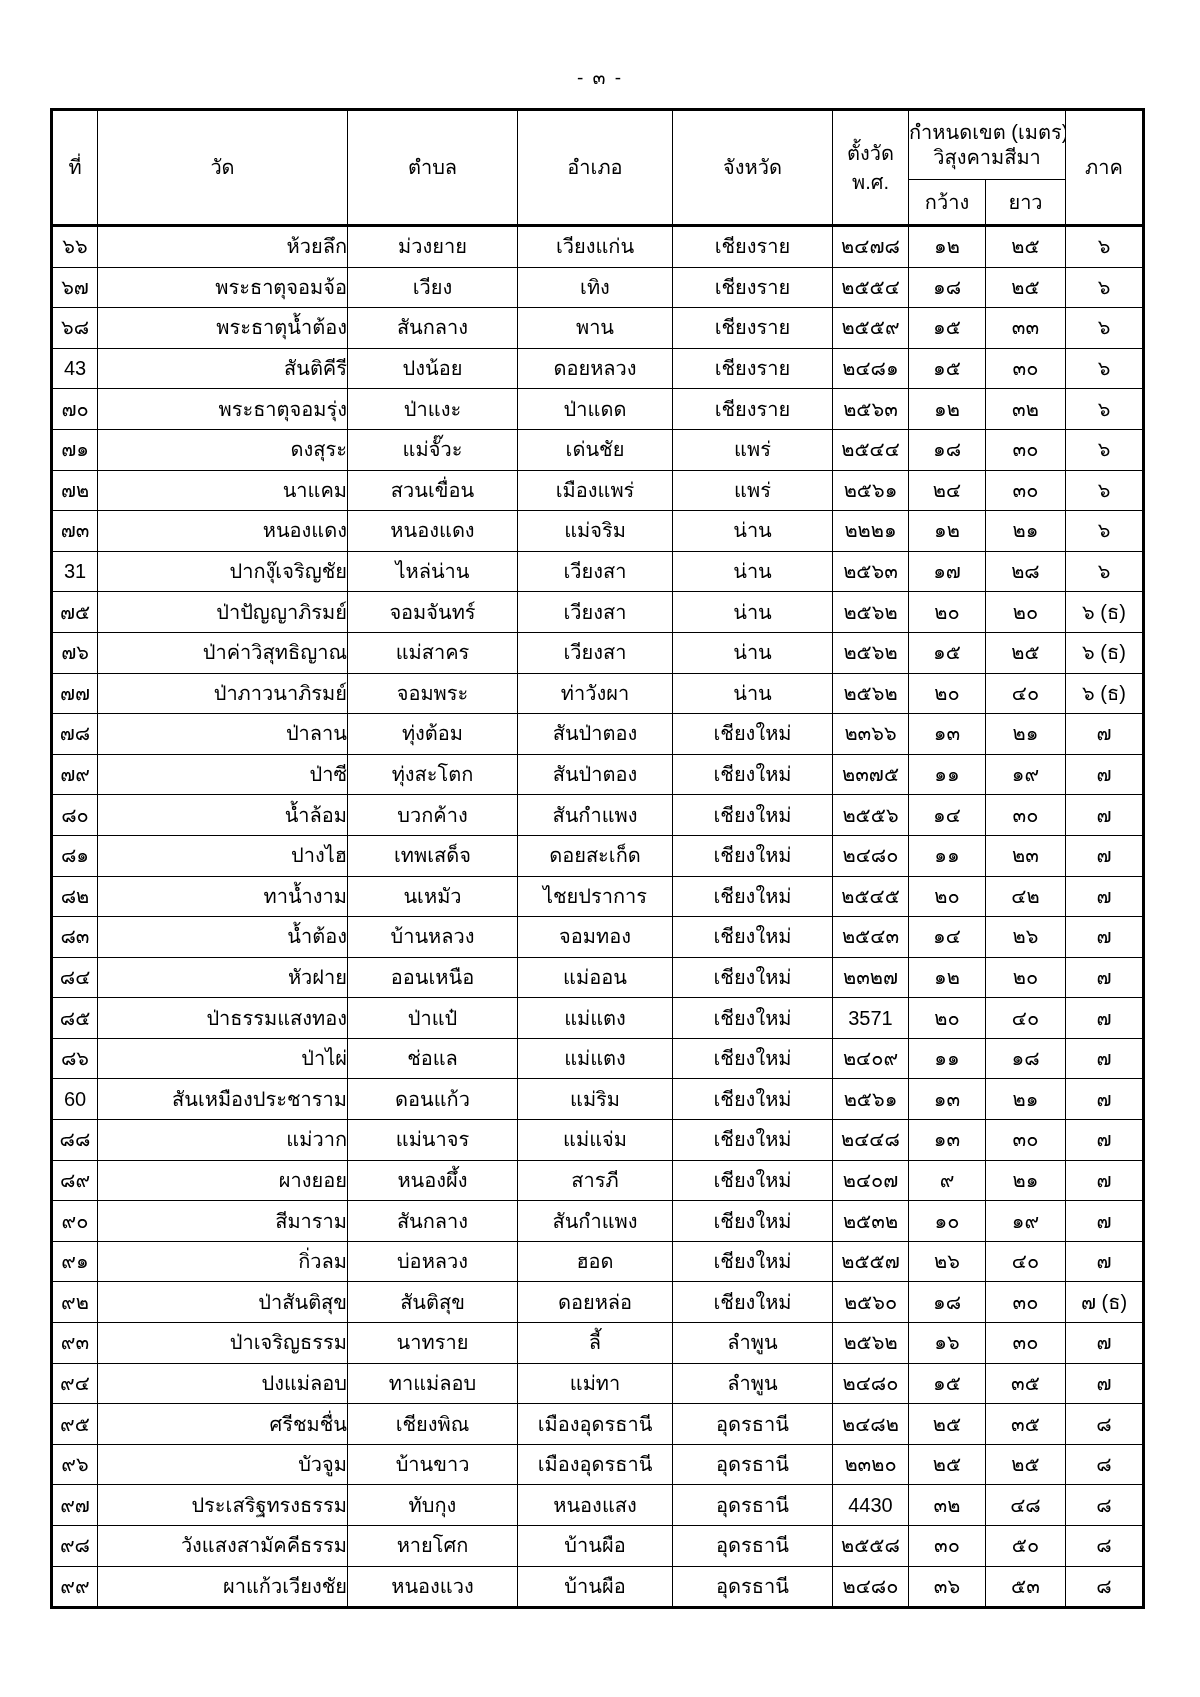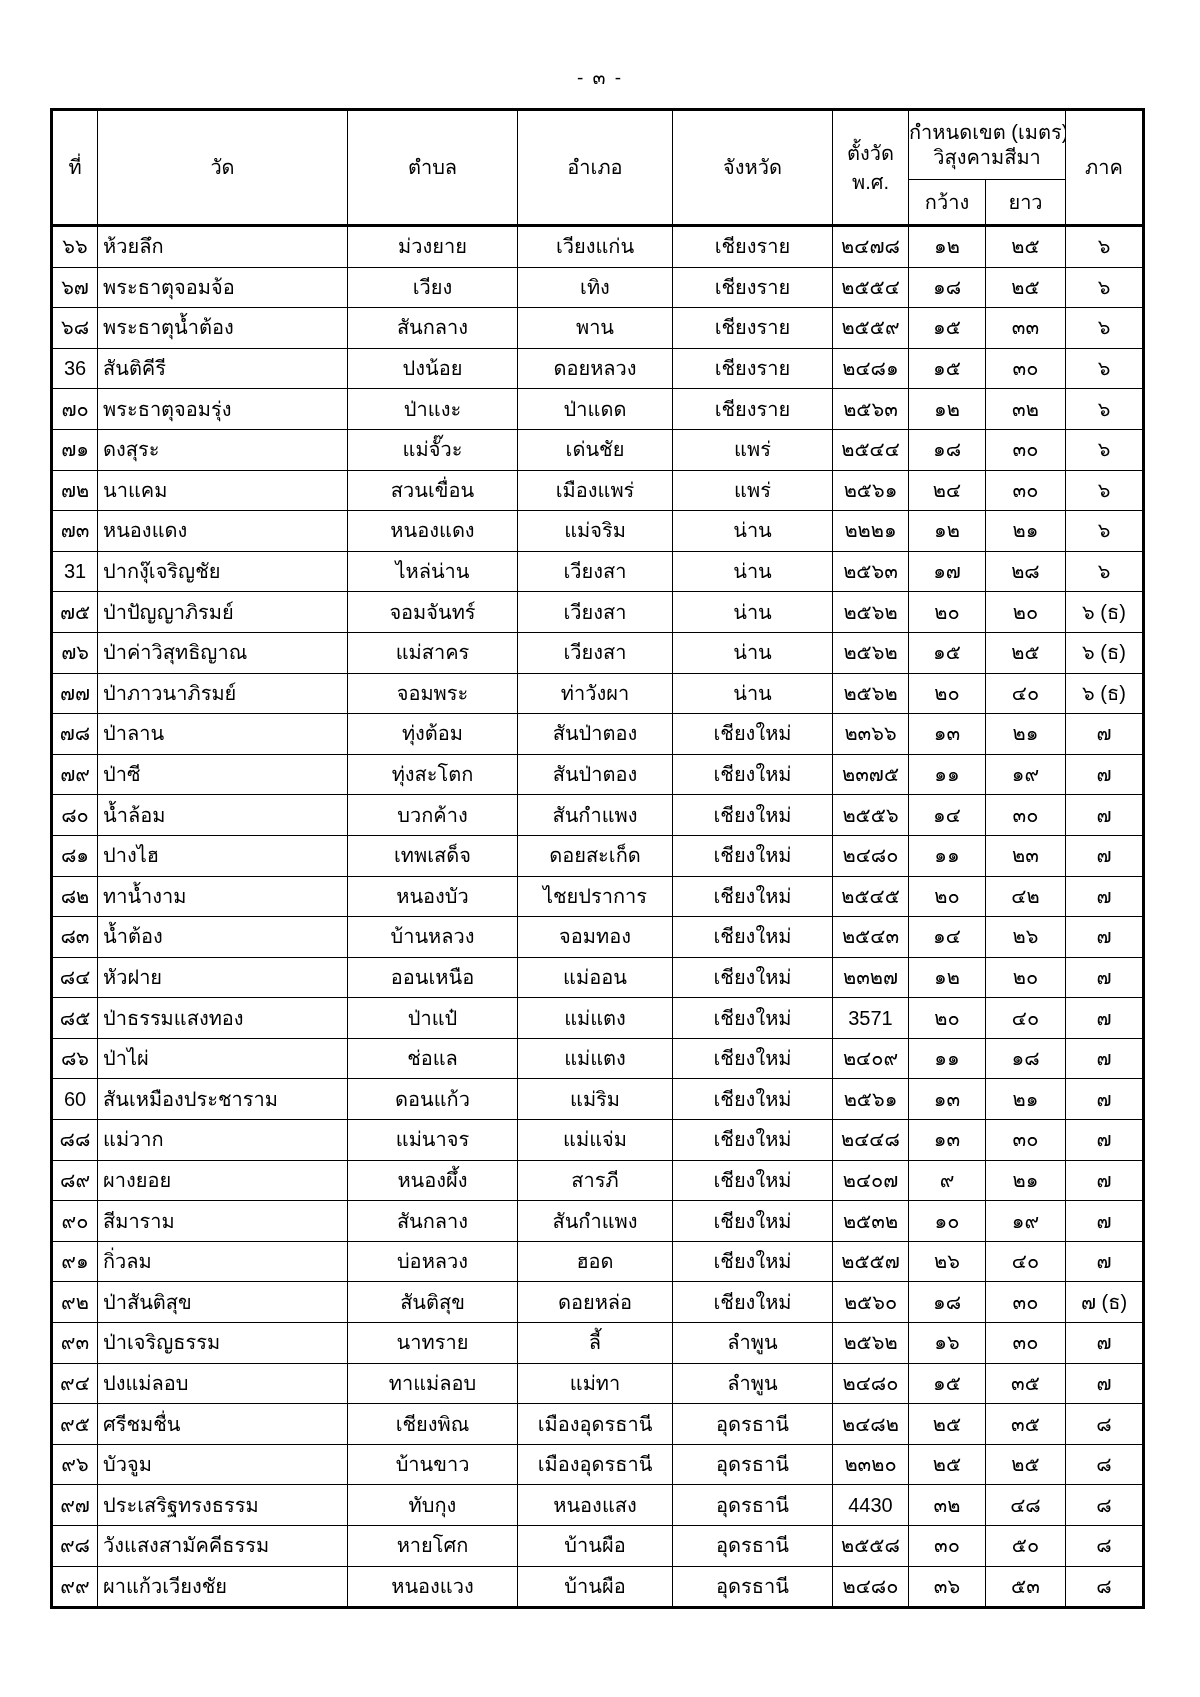--- a/index.html
+++ b/index.html
@@ -48,21 +48,21 @@
   thead tr.header-main th { border-bottom-width: 1.6px; }
   thead th.group-head { height: 68px; margin-left: 38px; }
   thead tr.header-sub th { height: 44px; }
   thead th[rowspan] { height: 112px; }
   thead { border-bottom: 3px solid #000000; }
   tbody td {
     height: 39.6px;
     text-align: center;
   }
   tbody td.cell-temple {
-    text-align: left;
+    text-align: right;
     padding-left: 5px;
   }
   .hdr-twoline div { display: block; }
   .hdr-est div + div { margin-top: 4px; }
   col.c-no       { width: 46px; }
   col.c-temple   { width: 250px; }
   col.c-subdist  { width: 170px; }
   col.c-district { width: 155px; }
   col.c-province { width: 160px; }
   col.c-year     { width: 76px; }
@@ -142,21 +142,21 @@
       <td class="cell-subdistrict">สันกลาง</td>
       <td class="cell-district">พาน</td>
       <td class="cell-province">เชียงราย</td>
       <td class="cell-established-year">๒๕๕๙</td>
       <td class="cell-width">๑๕</td>
       <td class="cell-length">๓๓</td>
       <td class="cell-region">๖</td>
     </tr>
 
     <tr>
-      <td class="cell-no">36</td>
+      <td class="cell-no">43</td>
       <td class="cell-temple">สันติคีรี</td>
       <td class="cell-subdistrict">ปงน้อย</td>
       <td class="cell-district">ดอยหลวง</td>
       <td class="cell-province">เชียงราย</td>
       <td class="cell-established-year">๒๔๘๑</td>
       <td class="cell-width">๑๕</td>
       <td class="cell-length">๓๐</td>
       <td class="cell-region">๖</td>
     </tr>
 
@@ -300,21 +300,21 @@
       <td class="cell-province">เชียงใหม่</td>
       <td class="cell-established-year">๒๔๘๐</td>
       <td class="cell-width">๑๑</td>
       <td class="cell-length">๒๓</td>
       <td class="cell-region">๗</td>
     </tr>
 
     <tr>
       <td class="cell-no">๘๒</td>
       <td class="cell-temple">ทาน้ำงาม</td>
-      <td class="cell-subdistrict">หนองบัว</td>
+      <td class="cell-subdistrict">นเหมัว</td>
       <td class="cell-district">ไชยปราการ</td>
       <td class="cell-province">เชียงใหม่</td>
       <td class="cell-established-year">๒๕๔๕</td>
       <td class="cell-width">๒๐</td>
       <td class="cell-length">๔๒</td>
       <td class="cell-region">๗</td>
     </tr>
 
     <tr>
       <td class="cell-no">๘๓</td>

